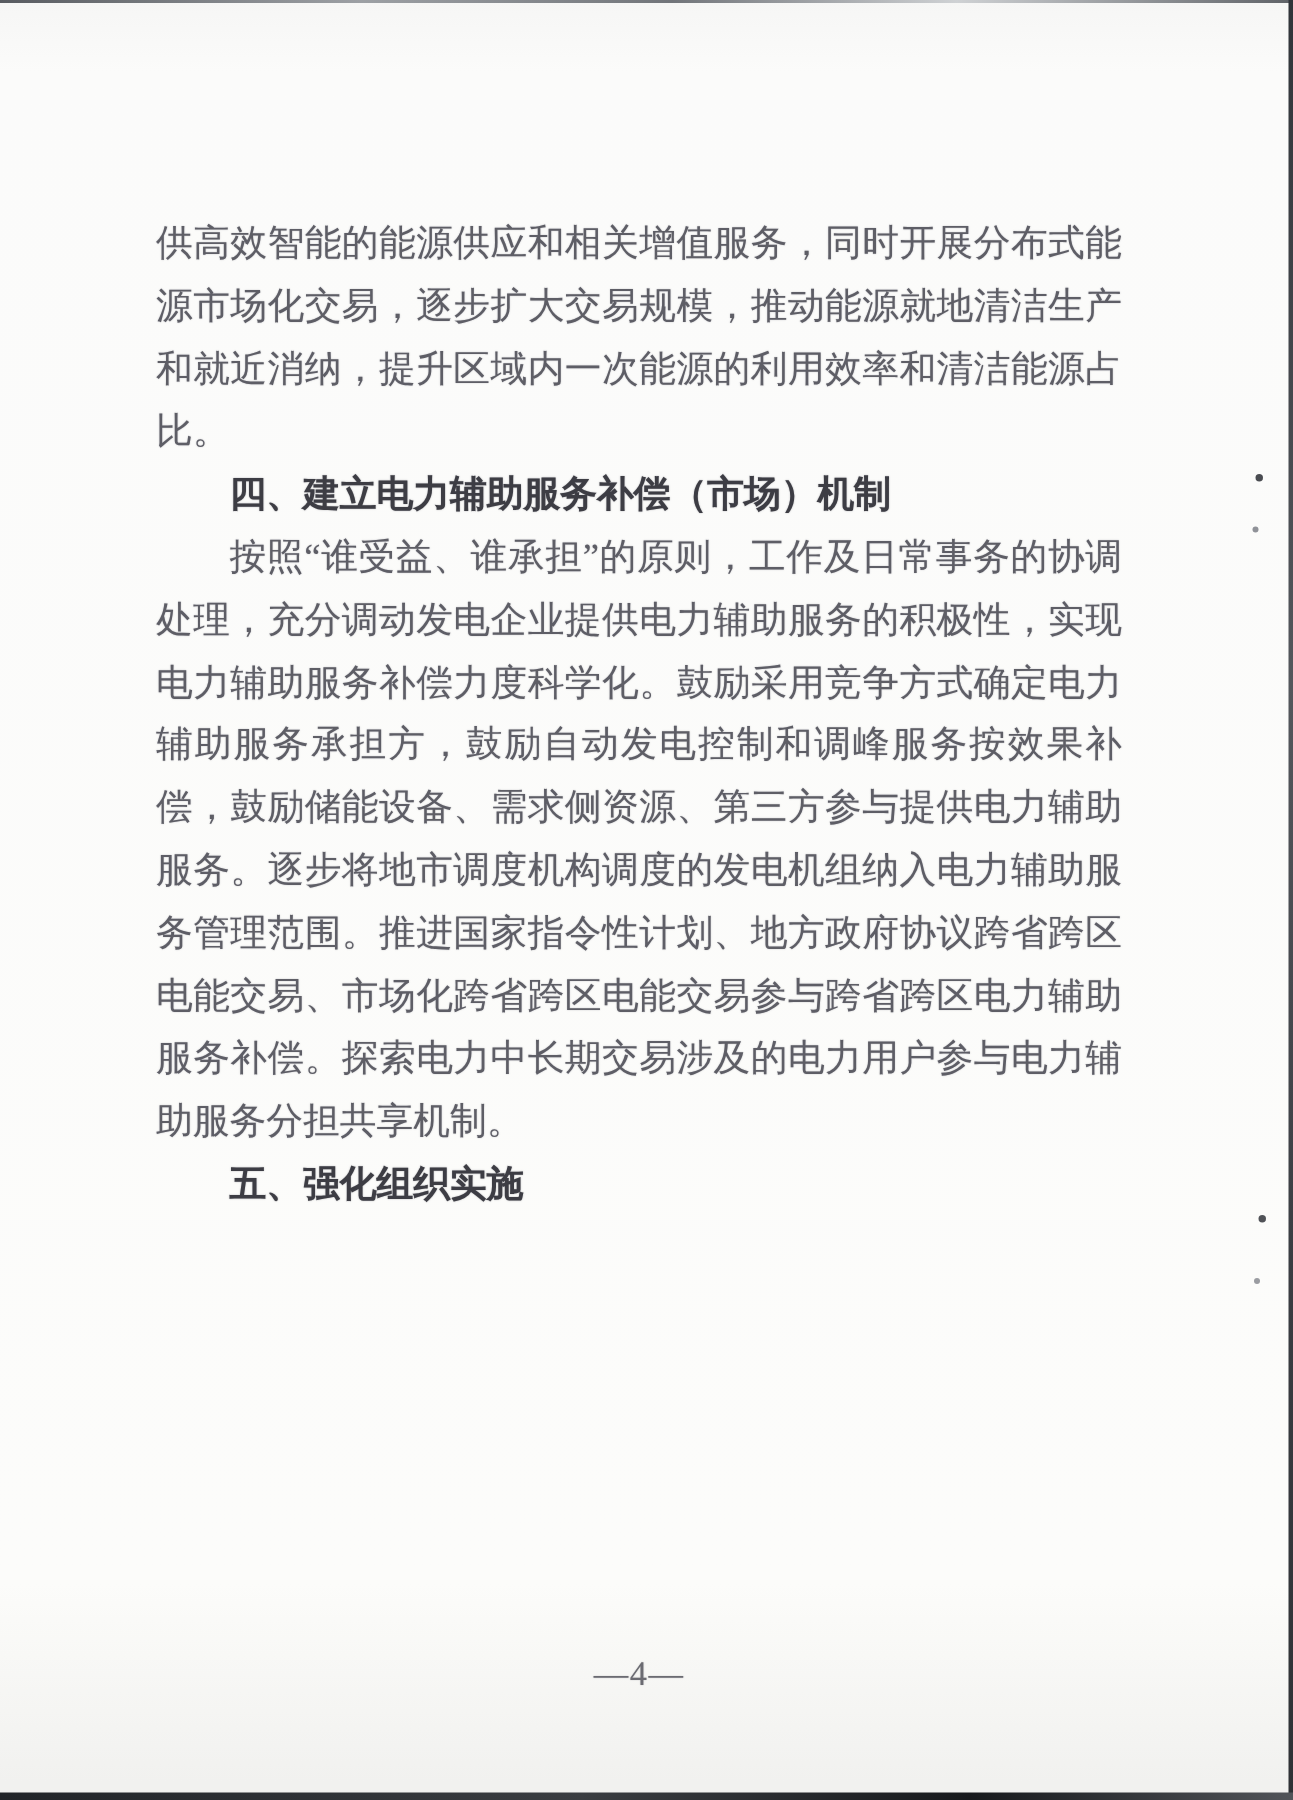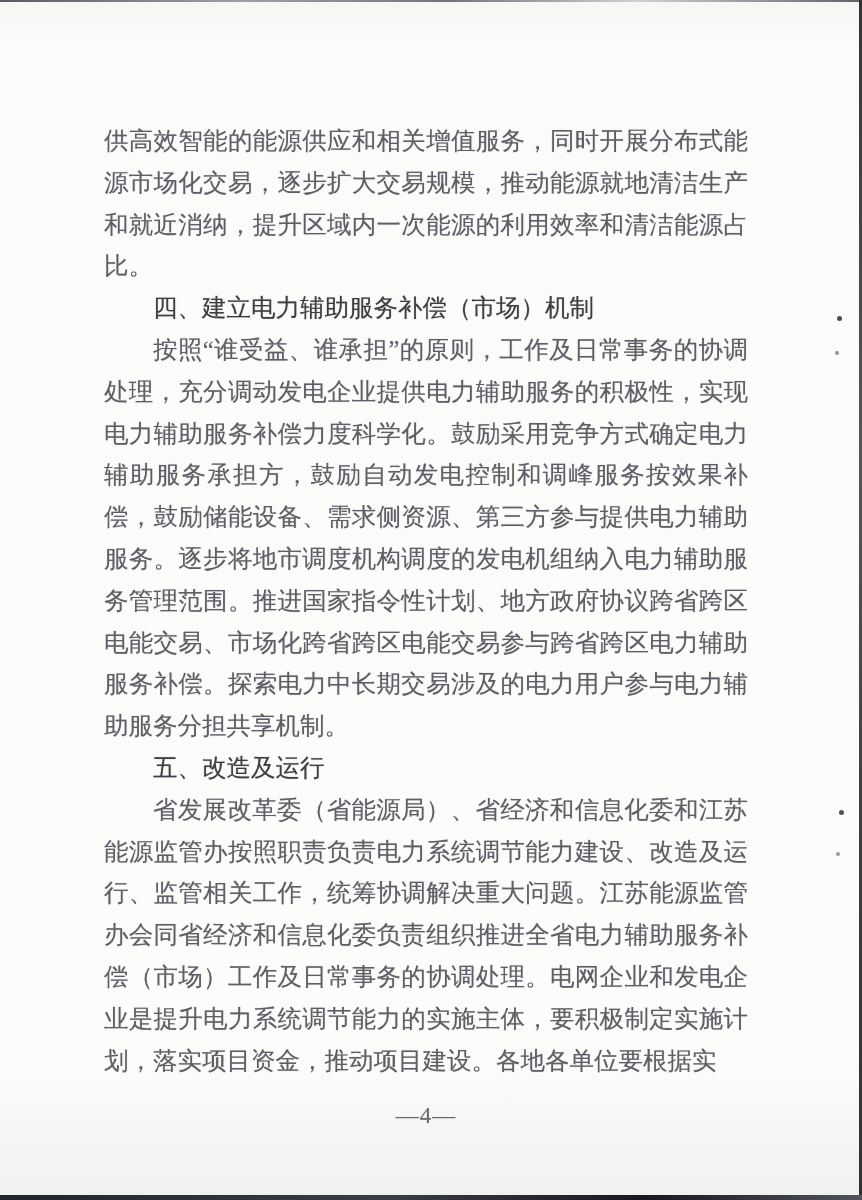--- a/index.html
+++ b/index.html
@@ -36,39 +36,39 @@
     position: absolute; border-radius: 50%;
   }
   .speck.s1 { left: 837px; top: 316px; width: 5px; height: 5px; background: #4a4c51; }
   .speck.s2 { left: 835px; top: 351px; width: 4px; height: 4px; background: #909298; }
   .speck.s3 { left: 839px; top: 810px; width: 5px; height: 5px; background: #505257; }
   .speck.s4 { left: 836px; top: 852px; width: 4px; height: 4px; background: #9a9ca1; }
 
   .text-block {
     position: absolute;
     left: 104px;
-    top: 120px;
+    top: 142px;
     width: 644px;
   }
   .text-block p {
     margin: 0;
     font-size: 24.5px;
     line-height: 41.8px;
     text-align: justify;
     text-justify: inter-ideograph;
   }
   .body-para {
     color: #5e5e66;
     text-indent: 2em;
     text-shadow: 0 0 1px rgba(100, 100, 112, 0.45);
   }
   .body-para.no-indent { text-indent: 0; }
   .heading-para {
     font-family: "Liberation Sans", "DejaVu Sans", sans-serif;
-    font-weight: 400;
+    font-weight: 700;
     color: #3d3d44;
     text-indent: 2em;
     text-shadow: 0 0 1px rgba(70, 70, 80, 0.5);
   }
   .page-number {
     position: absolute;
     left: 104px;
     width: 644px;
     top: 1103px;
     line-height: 26px;
@@ -90,19 +90,18 @@
 
   <div class="speck s1"></div>
   <div class="speck s2"></div>
   <div class="speck s3"></div>
   <div class="speck s4"></div>
 
   <div class="text-block">
     <p class="body-para no-indent">供高效智能的能源供应和相关增值服务，同时开展分布式能源市场化交易，逐步扩大交易规模，推动能源就地清洁生产和就近消纳，提升区域内一次能源的利用效率和清洁能源占比。</p>
     <p class="heading-para">四、建立电力辅助服务补偿（市场）机制</p>
     <p class="body-para">按照“谁受益、谁承担”的原则，工作及日常事务的协调处理，充分调动发电企业提供电力辅助服务的积极性，实现电力辅助服务补偿力度科学化。鼓励采用竞争方式确定电力辅助服务承担方，鼓励自动发电控制和调峰服务按效果补偿，鼓励储能设备、需求侧资源、第三方参与提供电力辅助服务。逐步将地市调度机构调度的发电机组纳入电力辅助服务管理范围。推进国家指令性计划、地方政府协议跨省跨区电能交易、市场化跨省跨区电能交易参与跨省跨区电力辅助服务补偿。探索电力中长期交易涉及的电力用户参与电力辅助服务分担共享机制。</p>
-    <p class="heading-para">五、改造及运行</p>
-    <p class="body-para">省发展改革委（省能源局）、省经济和信息化委和江苏能源监管办按照职责负责电力系统调节能力建设、改造及运行、监管相关工作，统筹协调解决重大问题。江苏能源监管办会同省经济和信息化委负责组织推进全省电力辅助服务补偿（市场）工作及日常事务的协调处理。电网企业和发电企业是提升电力系统调节能力的实施主体，要积极制定实施计划，落实项目资金，推动项目建设。各地各单位要根据实</p>
+    <p class="heading-para">五、强化组织实施</p>
   </div>
 
   <div class="page-number">—4—</div>
 
 </div>
 
 </body></html>

